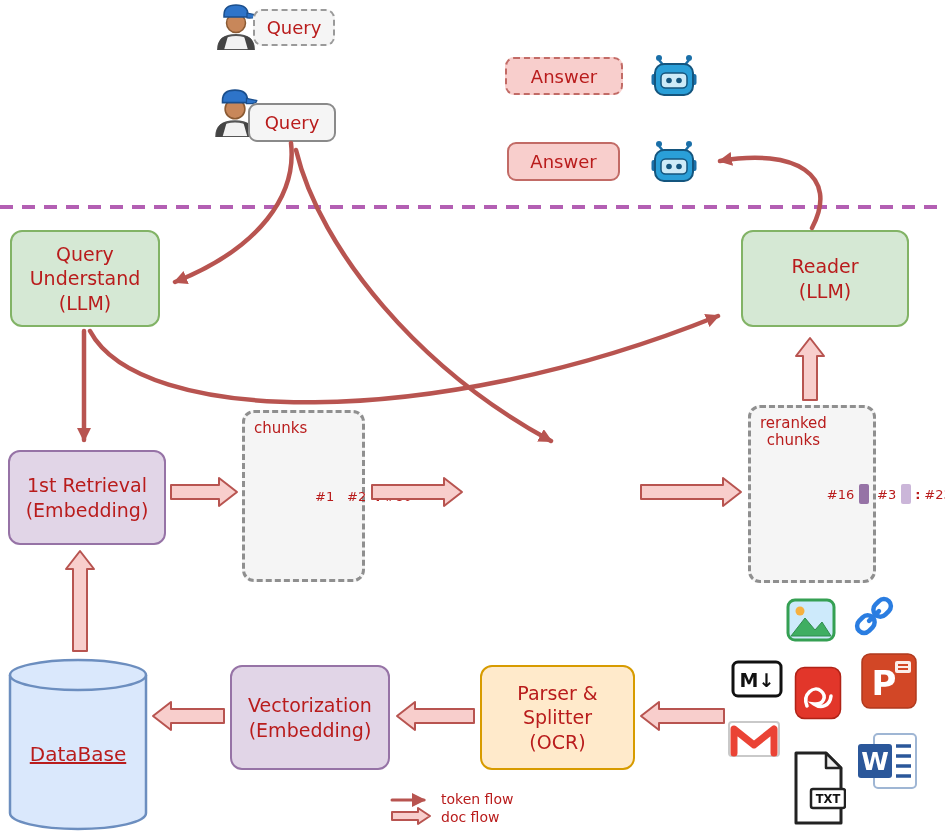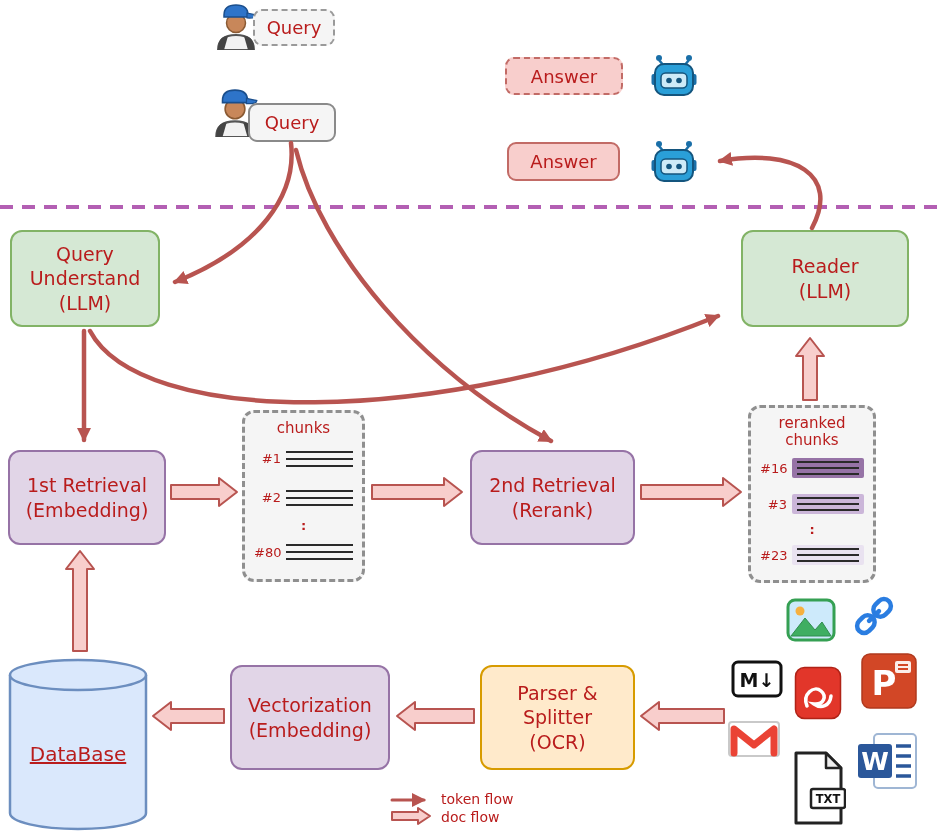--- a/index.html
+++ b/index.html
@@ -21,21 +21,21 @@
   .purple{background:var(--purple-fill);border-color:var(--purple-border);}
   .orange{background:var(--orange-fill);border-color:var(--orange-border);}
   .tag{position:absolute;display:flex;align-items:center;justify-content:center;
        font-size:18px;border-radius:9px;box-sizing:border-box;}
   .tag .box-label{white-space:pre-line;text-align:center;}
   .query{background:#f5f5f5;border:2px solid #8a8a8a;}
   .query.dashed{border-style:dashed;border-color:#9a9a9a;}
   .answer{background:var(--pink-fill);border:2px solid #c26b66;}
   .answer.dashed{border-style:dashed;}
   .panel{position:absolute;background:#f5f5f5;border:3px dashed #8f8f8f;border-radius:12px;
-         padding:7px 9px;box-sizing:border-box;display:flex;flex-direction:column;}
+         padding:7px 9px;box-sizing:border-box;display:flex;flex-direction:row;}
   .panel-title{text-align:center;font-size:15px;line-height:1.12;white-space:pre-line;margin-bottom:2px;}
   .chunk-row{display:flex;align-items:center;gap:5px;flex:1;}
   .chunk-id{min-width:27px;text-align:right;font-size:13px;}
   .chunk-lines{flex:1;display:flex;flex-direction:column;justify-content:center;gap:5px;}
   .chunk-lines i{display:block;height:2px;background:#2a2a2a;}
   .dots-row{flex:0 0 13px;justify-content:center;}
   .dots-row .chunk-id{min-width:0;text-align:center;font-weight:bold;}
   .bar{flex:1;display:flex;padding:3px 5px;border-radius:2px;}
   .bar .chunk-lines{gap:4px;}
   .bar-dark{background:#9673a6;}
@@ -125,24 +125,20 @@
 (LLM)</span>
   </div>
   <div class="box green" style="left:728px;top:230px;width:168px;height:97px;margin-left:13px;">
     <span class="box-label">Reader
 (LLM)</span>
   </div>
   <div class="box purple" style="left:8px;top:450px;width:158px;height:95px;">
     <span class="box-label">1st Retrieval
 (Embedding)</span>
   </div>
-  <div class="box purple" style="left:470px;top:450px;width:165px;height:95px;">
-    <span class="box-label">2nd Retrieval
-(Rerank)</span>
-  </div>
   <div class="box purple" style="left:230px;top:665px;width:160px;height:105px;">
     <span class="box-label">Vectorization
 (Embedding)</span>
   </div>
   <div class="box orange" style="left:480px;top:665px;width:155px;height:105px;">
     <span class="box-label">Parser &amp;
 Splitter
 (OCR)</span>
   </div>
 

